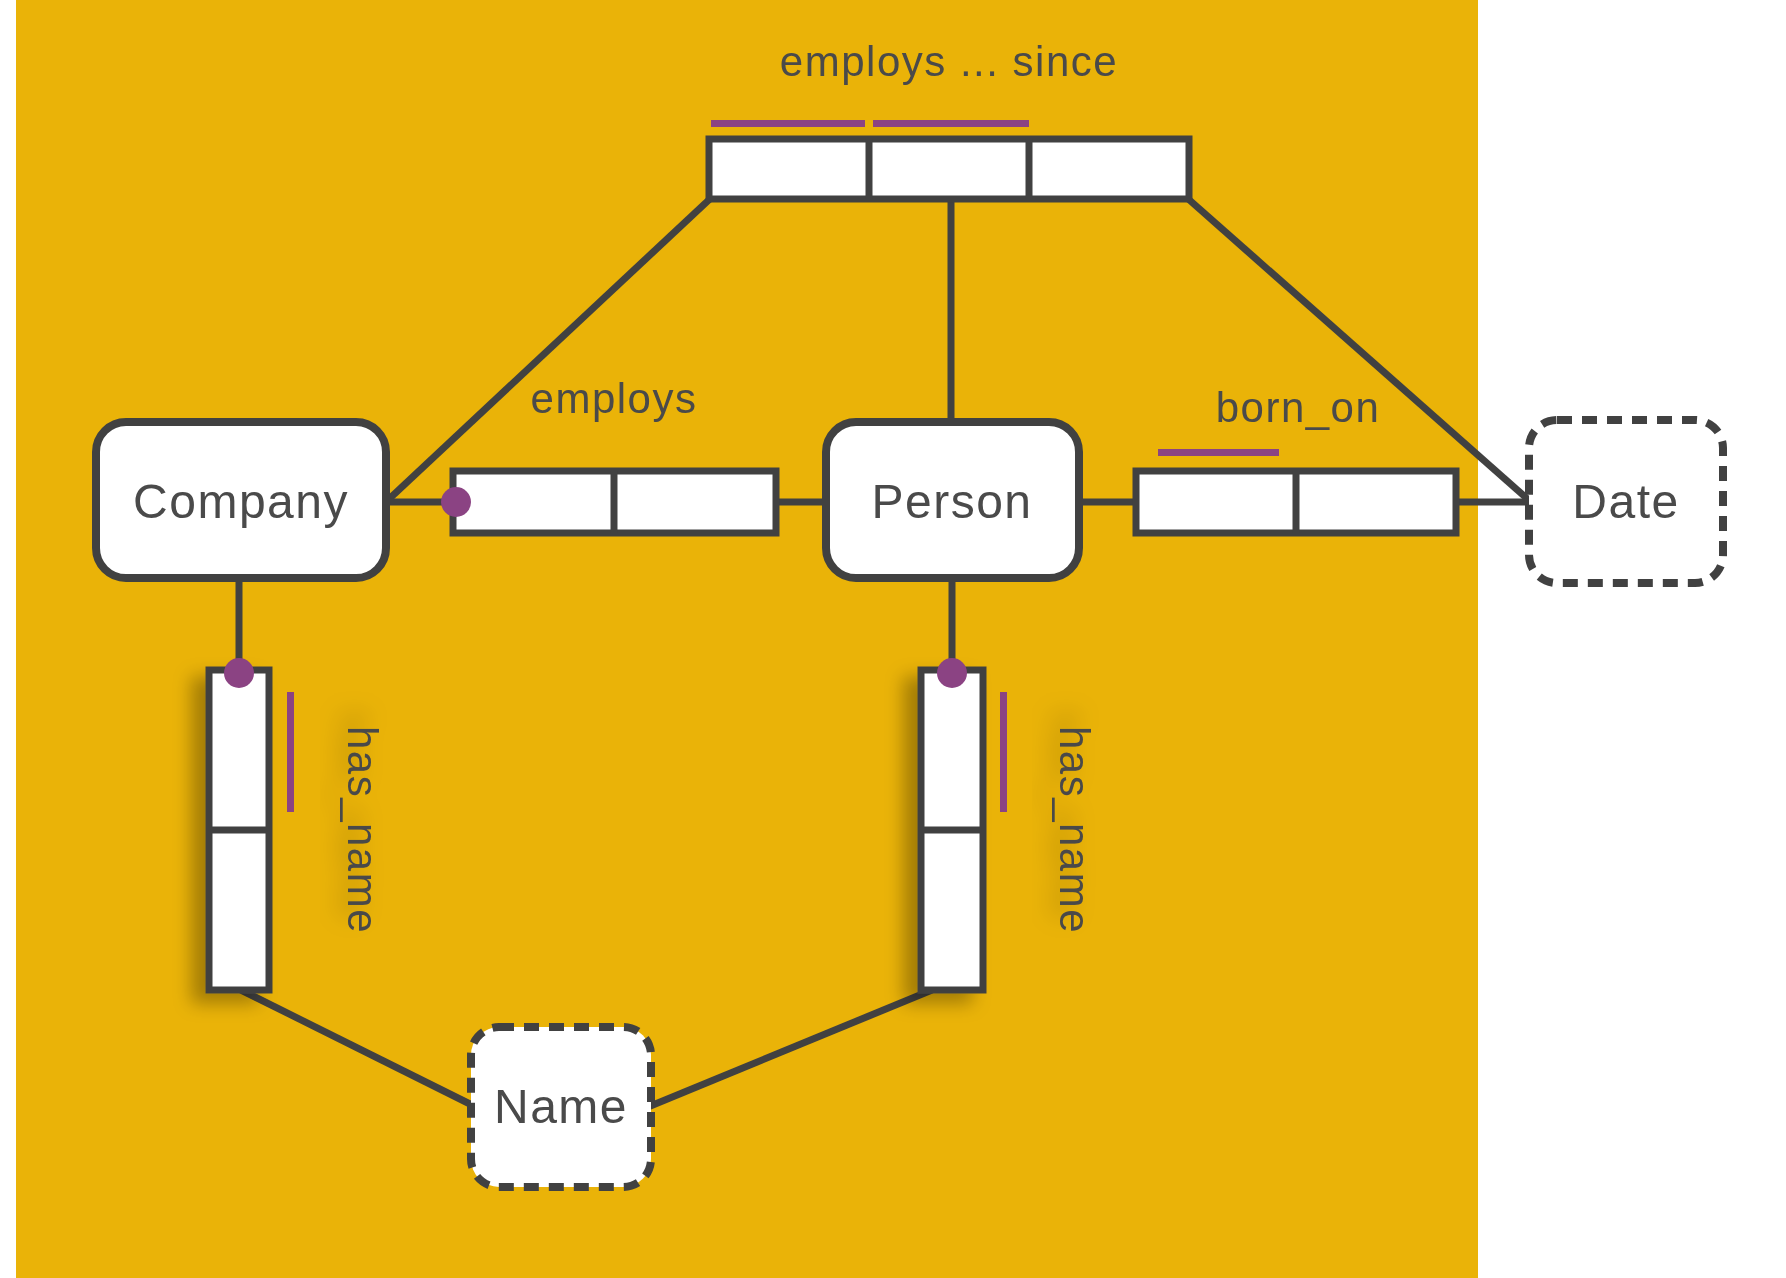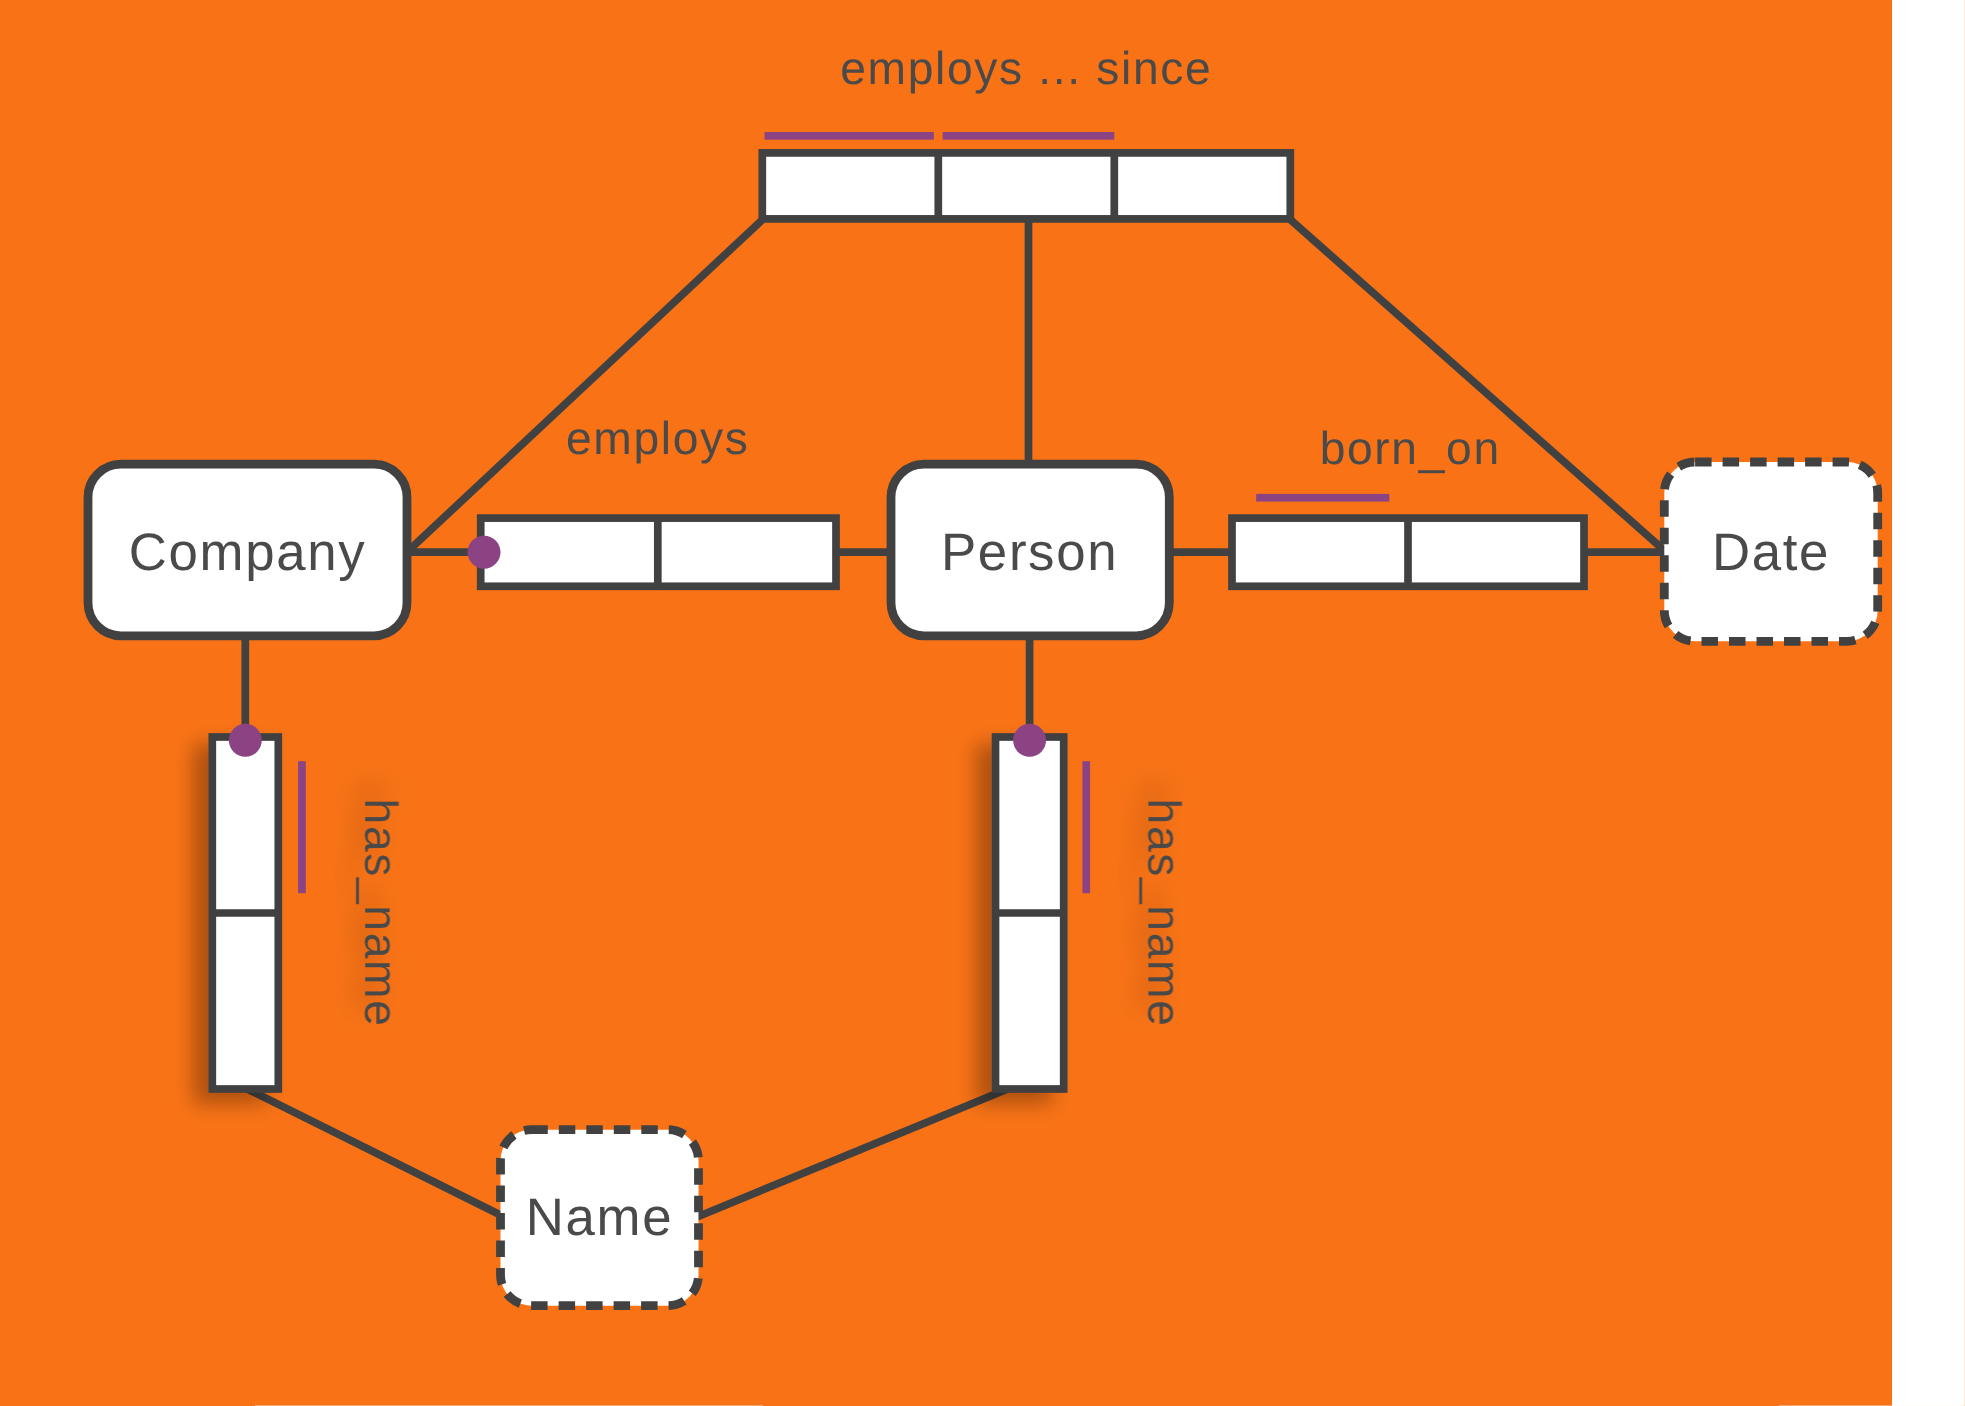--- a/index.html
+++ b/index.html
@@ -1,25 +1,26 @@
 <!DOCTYPE html>
 <html style="--line-gray: #414141; --text-gray: #4a4a4a;"><head>
 <meta charset="utf-8">
 <style>
   html, body {
     margin: 0;
     padding: 0;
     background: #ffffff;
   }
   .canvas-wrap {
-    width: 1720px;
+    width: 1462px;
     height: 1278px;
-    background: #f97316;
+    background: #eab308;
     position: relative;
     font-family: "Liberation Sans", "DejaVu Sans", sans-serif;
+    margin-left: 16px;
   }
   svg { display: block; }
 
   .ln {
     stroke: var(--line-gray, #414141);
     stroke-width: 7;
     fill: none;
   }
   .factbox {
     stroke: var(--line-gray, #414141);

